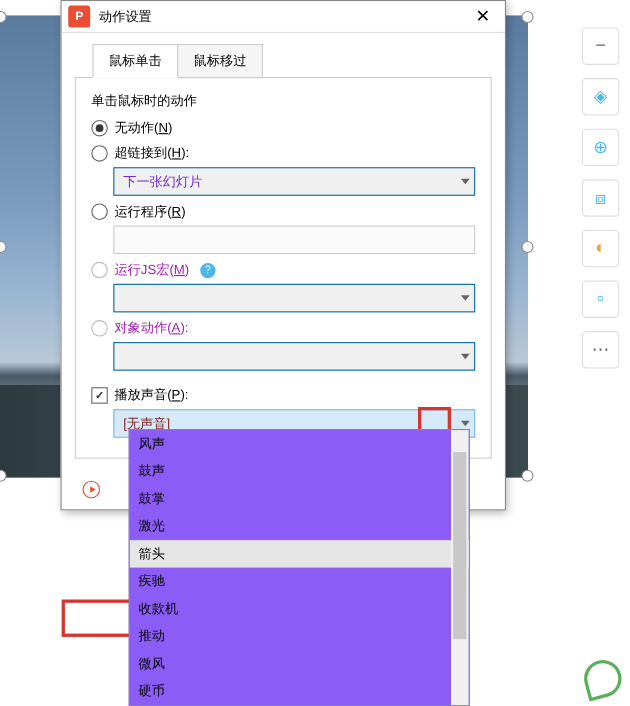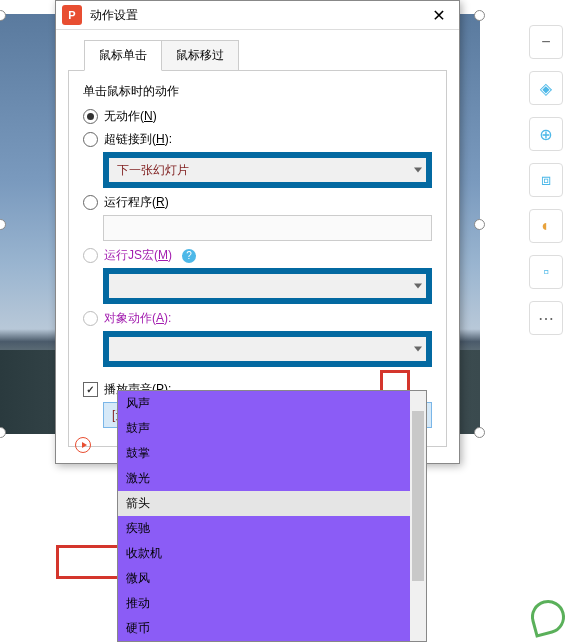--- a/index.html
+++ b/index.html
@@ -15,21 +15,21 @@
 .tab.active{background:#fff;border-bottom:1px solid #fff;position:relative;z-index:1}
 .panel{border:1px solid #ccc;margin:0 12px 12px;padding:12px 14px;position:relative;top:-1px}
 .group-label{margin-bottom:8px}
 .radio-row,.check-row{display:flex;align-items:center;margin:6px 0 4px;gap:6px}
 .radio-circle{width:13px;height:13px;border:1px solid #666;border-radius:50%;display:inline-flex;align-items:center;justify-content:center}
 .radio-circle.checked::after{content:"";width:7px;height:7px;background:#333;border-radius:50%}
 .radio-circle.disabled{border-color:#bbb}
 .check-box{width:13px;height:13px;border:1px solid #666;display:inline-flex;align-items:center;justify-content:center;font-size:10px}
 .check-box.checked::after{content:"✓";color:#333;font-weight:bold}
 .underline{text-decoration:underline}
-.select-box{height:24px;background:#f0f0f0;border:6px solid #0369a1;display:flex;align-items:center;padding:0 8px;color:#7f1d1d;margin:2px 0 6px 20px;position:relative}
+.select-box{height:24px;background:#f0f0f0;border:1px solid #0369a1;display:flex;align-items:center;padding:0 8px;color:#6d28d9;margin:2px 0 6px 20px;position:relative}
 .select-box.active{background:#d6e9f8;border:1px solid #7ab6e8;color:#7f1d1d}
 .select-arrow{position:absolute;right:4px;top:50%;transform:translateY(-50%);width:0;height:0;border-left:4px solid transparent;border-right:4px solid transparent;border-top:5px solid #666}
 .input-row{display:flex;gap:6px;margin:2px 0 6px 20px}
 .text-input{flex:1;height:24px;border:1px solid #ccc;background:#fafafa}
 .browse-btn{width:70px;height:26px;border:1px solid #ccc;background:#f5f5f5;color:#999;display:flex;align-items:center;justify-content:center}
 .help-icon{width:14px;height:14px;border-radius:50%;background:#4db8e8;color:#fff;display:inline-flex;align-items:center;justify-content:center;font-size:10px;margin-left:4px}
 .disabled-text{color:#a21caf}
 .red-box{position:absolute;border:3px solid #d4352c;pointer-events:none}
 .dropdown-list{position:absolute;left:117px;top:390px;width:308px;background:#8b5cf6;border:1px solid #888;z-index:10}
 .dd-item{padding:4px 8px;cursor:pointer}
@@ -130,22 +130,22 @@
 <div class="red-box" style="left:380px;top:370px;width:24px;height:18px"></div>
 
 <div class="dropdown-list">
   <div class="dd-item">风声</div>
   <div class="dd-item">鼓声</div>
   <div class="dd-item">鼓掌</div>
   <div class="dd-item">激光</div>
   <div class="dd-item highlighted">箭头</div>
   <div class="dd-item">疾驰</div>
   <div class="dd-item">收款机</div>
+  <div class="dd-item">推动</div>
   <div class="dd-item">微风</div>
-  <div class="dd-item">推动</div>
   <div class="dd-item">硬币</div>
   <div class="dd-scrollbar">
       <div class="dd-thumb"></div>
     </div>
 </div>
 
 <div class="red-box" style="left:56px;top:545px;width:86px;height:28px"></div>
 
 <div class="sidebar">
   <div class="side-btn">−</div>

